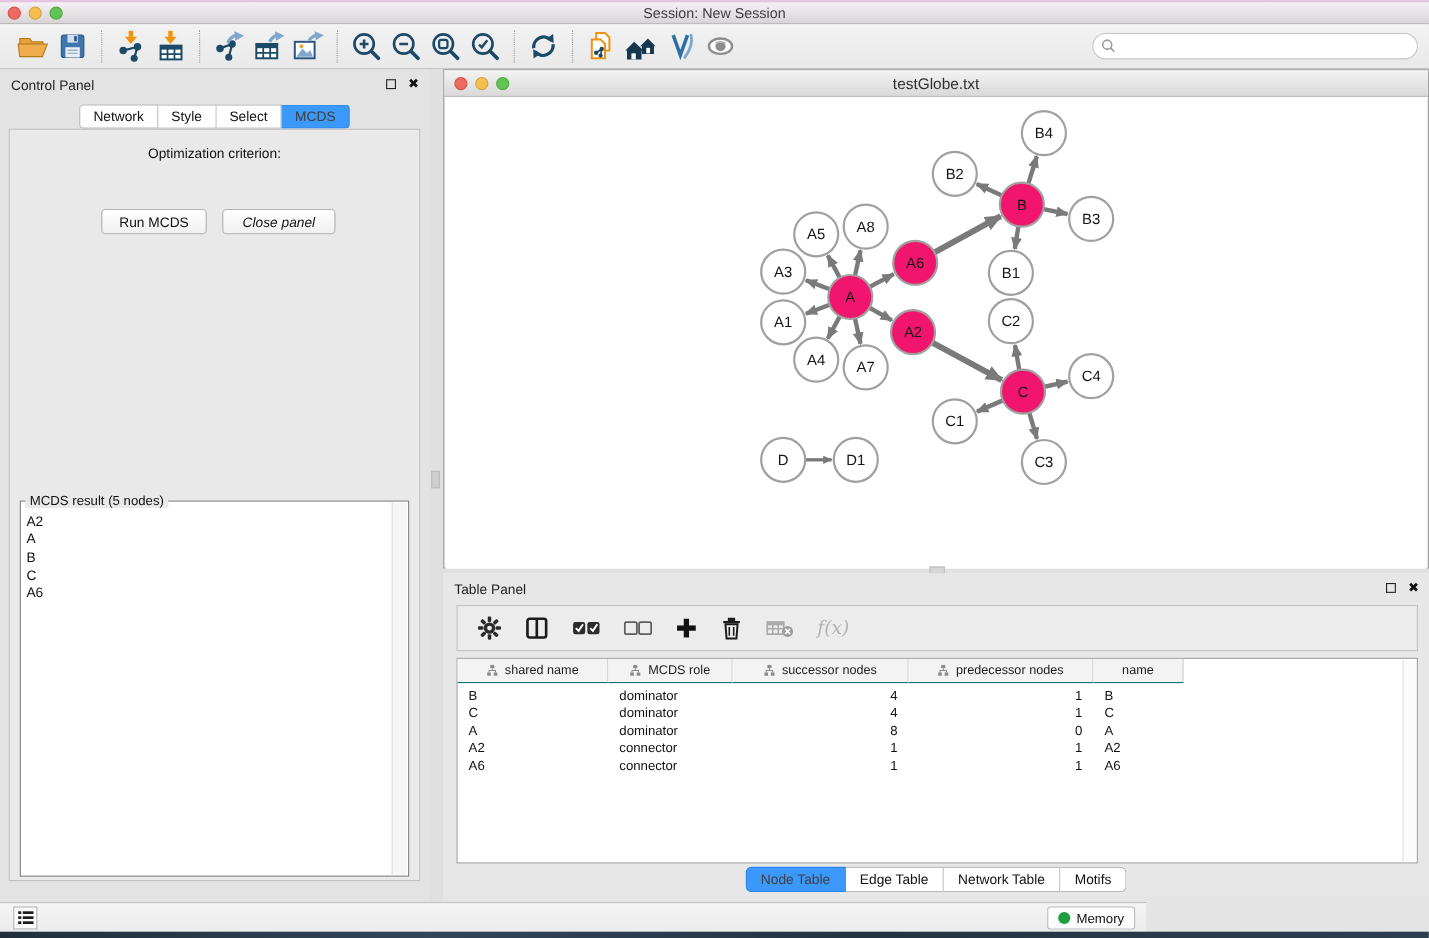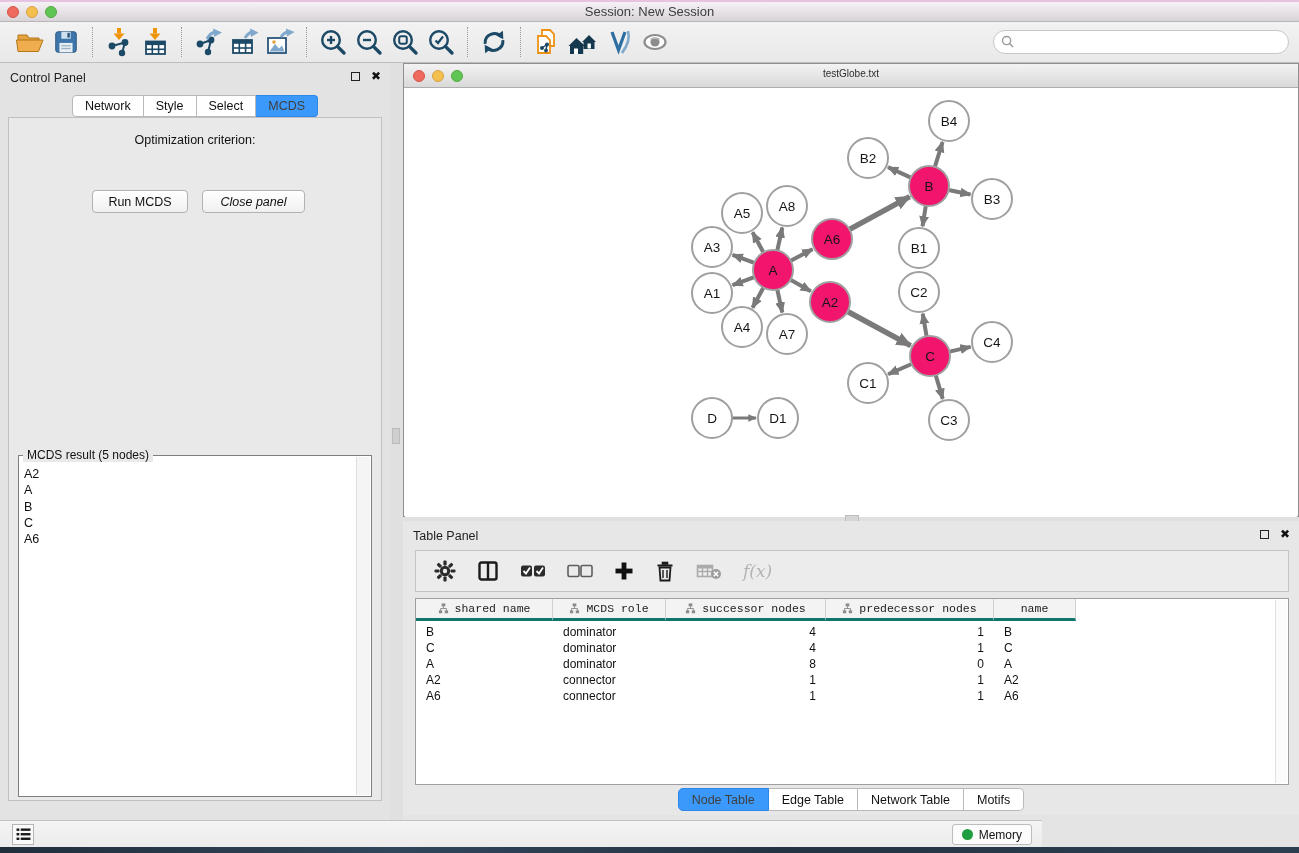--- a/index.html
+++ b/index.html
@@ -66,35 +66,35 @@
   
   .vgutter { position:absolute; left:390px; top:63px; width:13px; height:757px; background:#e0e0e0; }
   .vthumb { position:absolute; left:2px; top:365px; width:8px; height:16px; background:#cfcfcf; border:1px solid #bbb; }
   .hgutter { position:absolute; left:403px; top:517px; width:896px; height:4px; background:#e0e0e0; }
   .hthumb { position:absolute; left:442px; top:-2px; width:14px; height:7px; background:#d6d6d6; border:1px solid #bdbdbd; }
 
   
   .net-window { position:absolute; left:403px; top:63px; width:896px; height:454px; border:1px solid #8f8f8f; background:#fff; }
   .net-title { position:absolute; left:0; top:0; width:100%; height:24px;
     background:linear-gradient(#f3f3f3,#d9d9d9); border-bottom:1px solid #aeaeae; }
-  .net-title .title { position:absolute; left:0; right:0; top:4px; text-align:center; font-size:10px; color:#2e2e2e; }
+  .net-title .title { position:absolute; left:0; right:0; top:4px; text-align:center; font-size:14px; color:#2e2e2e; }
   .net-title .lights { left:9px; top:6px; }
   .net-canvas { position:absolute; left:1px; top:25px; width:892px; height:533px; background:#fff; }
   .grip { position:absolute; right:2px; bottom:2px; }
 
   
   .table-panel { position:absolute; left:403px; top:521px; width:896px; height:294px; background:#e7e7e7; }
   .tp-toolbar { position:absolute; left:12px; top:29px; width:874px; height:42px; background:#ececec;
     border:1px solid #c3c3c3; display:flex; align-items:center; gap:21px; padding-left:18px; }
   .tp-ic { display:flex; align-items:center; justify-content:center; }
   .fx-label { font-family:"DejaVu Serif","Liberation Serif",serif; font-style:italic; font-size:17px; color:#b3b3b3; }
   .tp-table { position:absolute; left:12px; top:77px; width:874px; height:187px; background:#fff; border:1px solid #9f9f9f; }
   .thead { display:flex; height:22px; }
-  .th { background:#f3f3f3; border-right:1px solid #cfcfcf; border-bottom:3px solid #0f766e; height:22px;
-    display:flex; align-items:center; justify-content:center; gap:6px; font-size:11.5px; color:#1c1c1c;font-family:Liberation Mono, monospace; }
+  .th { background:#f3f3f3; border-right:1px solid #cfcfcf; border-bottom:1px solid #0f766e; height:22px;
+    display:flex; align-items:center; justify-content:center; gap:6px; font-size:11.5px; color:#1c1c1c; }
   .th-label { white-space:nowrap; }
   .tr { display:flex; height:16px; }
   .td { font-size:12px; color:#111; line-height:16px; padding:0 10px; white-space:nowrap; overflow:hidden; }
   .tbody { padding-top:3px; }
   .tbl-scroll { position:absolute; top:1px; right:1px; bottom:1px; width:12px; background:#fbfbfb; border-left:1px solid #e0e0e0; }
   .tp-tabs { position:absolute; left:0; top:267px; width:100%; display:flex; justify-content:center; }
   .tp-tabs .seg-tab { padding:3.5px 13px; border-radius:0; }
   .tp-tabs .seg-tab:first-child { border-radius:5px 0 0 5px; }
   .tp-tabs .seg-tab:last-child { border-radius:0 5px 5px 0; }
 

